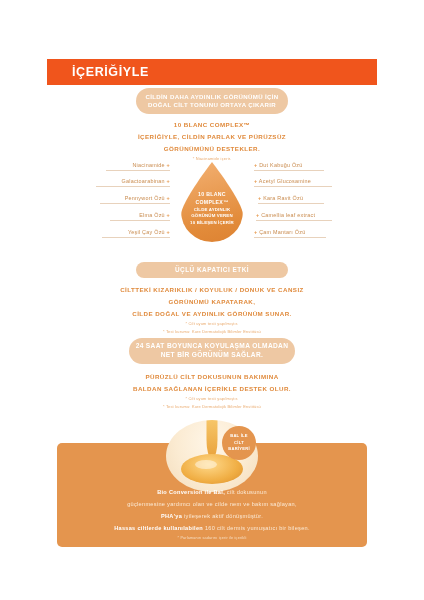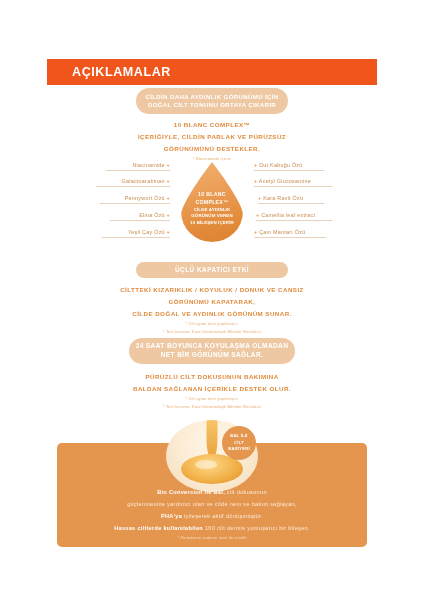--- a/index.html
+++ b/index.html
@@ -246,21 +246,21 @@
     line-height: 2.4;
     white-space: nowrap;
   }
 </style>
 </head>
 <body>
 
 <div class="page">
 
   <div class="header-bar">
-    <span class="header-title">AÇIKLAMALAR</span>
+    <span class="header-title">İÇERİĞİYLE</span>
   </div>
 
   <div class="pill pill-1">
     <span class="pill-line">CİLDİN DAHA AYDINLIK GÖRÜNÜMÜ İÇİN</span>
     <span class="pill-line">DOĞAL CİLT TONUNU ORTAYA ÇIKARIR</span>
   </div>
 
   <div class="copy copy-1">
     <div class="l bold">10 BLANC COMPLEX™</div>
     <div class="l">İÇERİĞİYLE, CİLDİN PARLAK VE PÜRÜZSÜZ</div>

